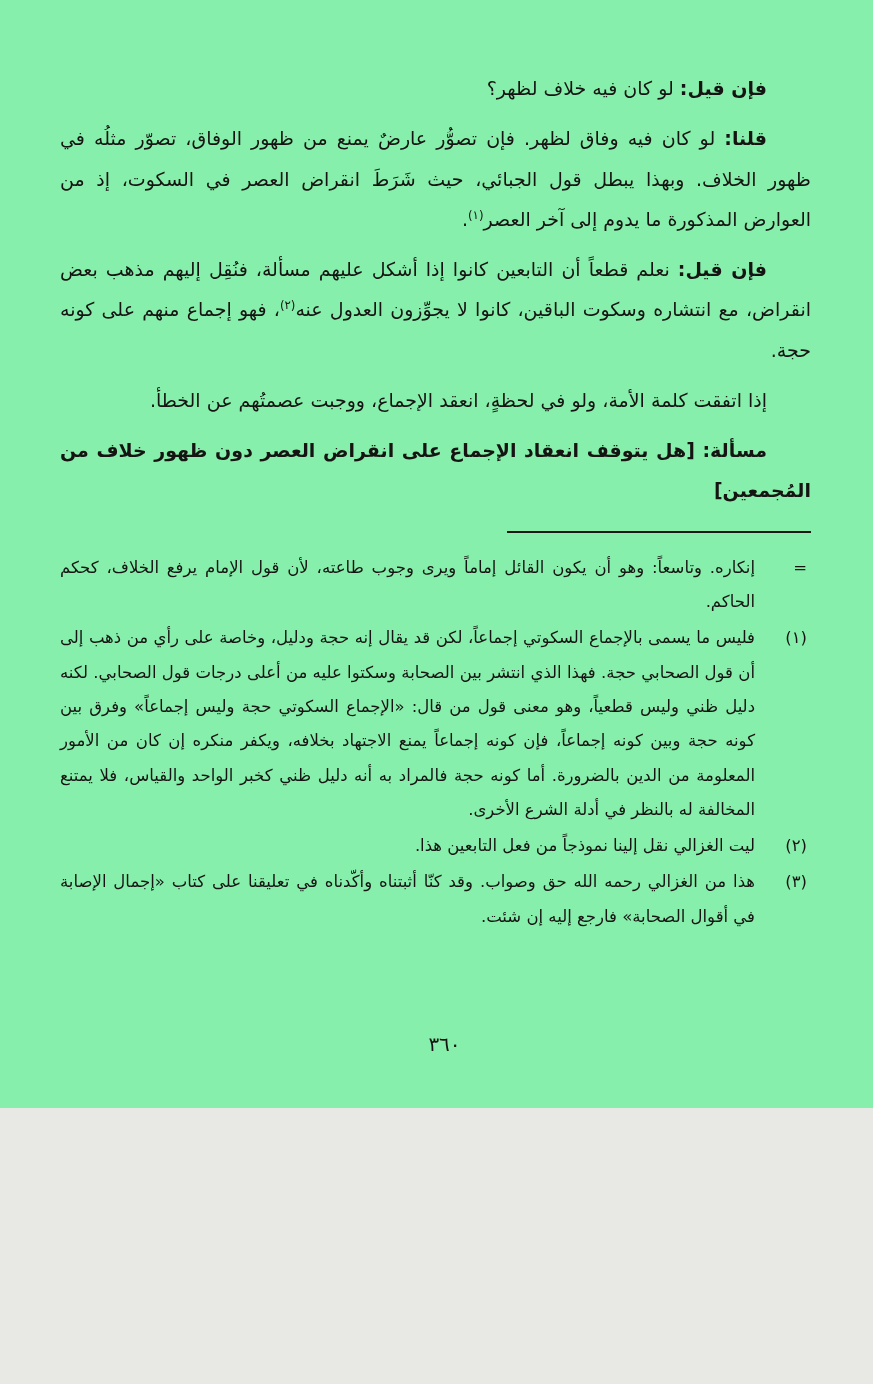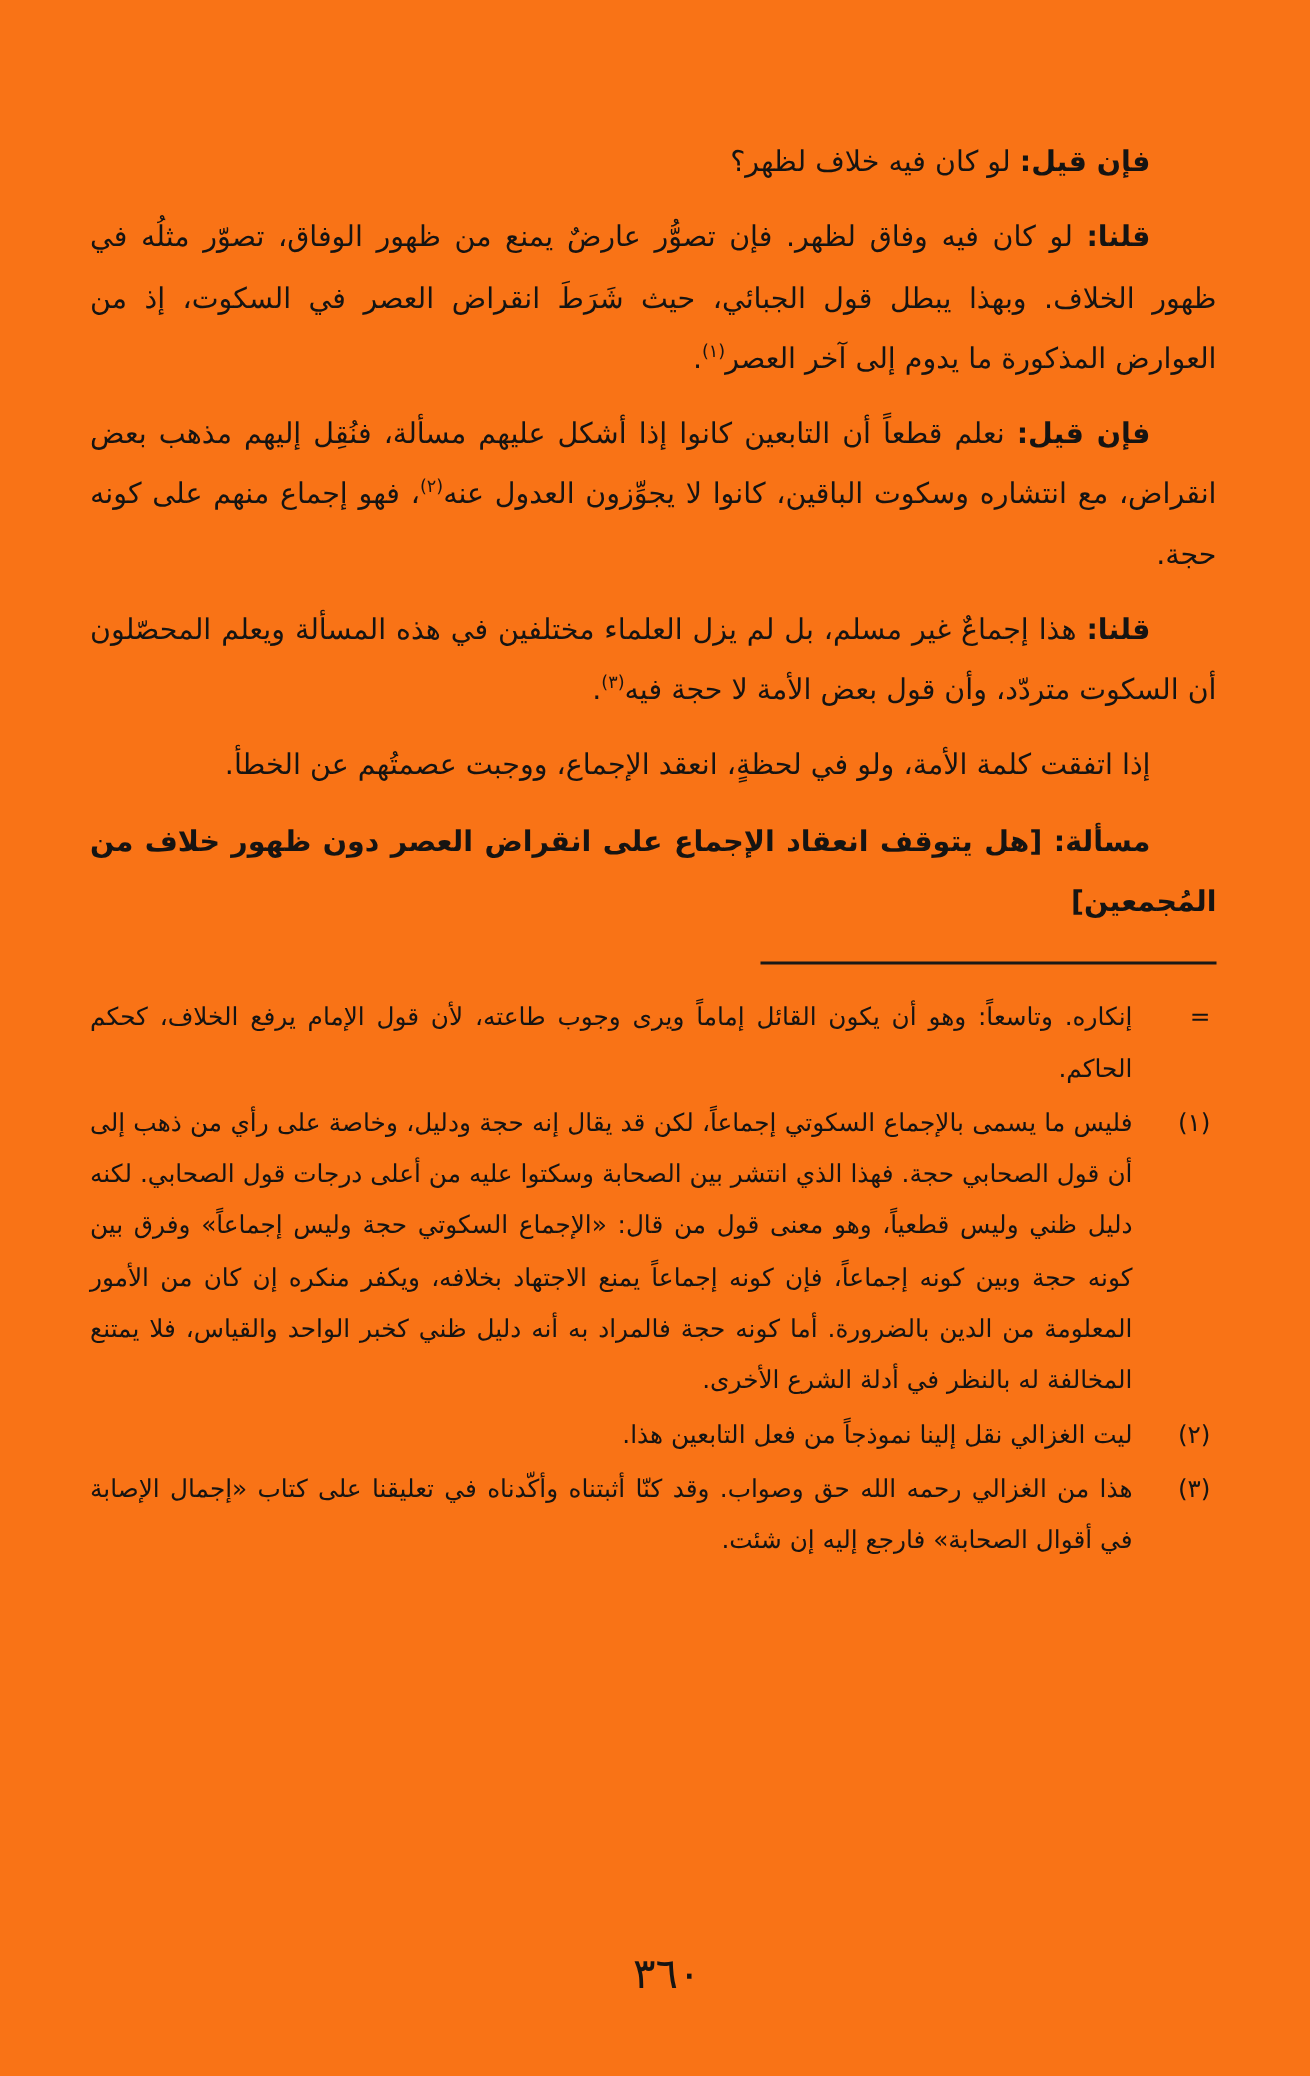--- a/index.html
+++ b/index.html
@@ -3,28 +3,28 @@
 <meta charset="utf-8">
 <style>
   html, body {
     margin: 0;
     padding: 0;
     background: #e8e8e4;
   }
   .scan-page {
     position: relative;
     width: 873px;
-    height: 1384px;
+    height: 1108px;
     margin: 0 auto;
-    background: #f97316;
+    background: #86efac;
     color: #161412;
     direction: rtl;
     font-family: "DejaVu Sans", sans-serif;
     box-sizing: border-box;
-    padding: 88px 62px 30px 60px;
+    padding: 68px 62px 30px 60px;
     overflow: hidden;
   }
   .main-text {
     font-size: 19px;
     line-height: 2.12;
     text-align: justify;
   }
   .para {
     margin: 0 0 10px 0;
     text-indent: 44px;
@@ -64,21 +64,21 @@
   }
   .fn-text {
     display: block;
   }
   .page-number {
     position: absolute;
     bottom: 52px;
     left: 16px;
     right: 0;
     text-align: center;
-    font-size: 28px;
+    font-size: 20px;
     letter-spacing: 2px;
     color: #161412;
     margin-top: 20px;
   }
 </style>
 </head>
 <body>
 
 <div class="scan-page">
 
@@ -90,23 +90,20 @@
 
     <p class="para">
       <span class="lead">قلنا:</span><span> لو كان فيه وفاق لظهر. فإن تصوُّر عارضٌ يمنع من ظهور الوفاق، تصوّر مثلُه في ظهور الخلاف. وبهذا يبطل قول الجبائي، حيث شَرَطَ انقراض العصر في السكوت، إذ من العوارض المذكورة ما يدوم إلى آخر العصر</span><span class="fn-ref">(١)</span><span>.</span>
     </p>
 
 
     <p class="para">
       <span class="lead">فإن قيل:</span><span> نعلم قطعاً أن التابعين كانوا إذا أشكل عليهم مسألة، فنُقِل إليهم مذهب بعض انقراض، مع انتشاره وسكوت الباقين، كانوا لا يجوِّزون العدول عنه</span><span class="fn-ref">(٢)</span><span>، فهو إجماع منهم على كونه حجة.</span>
     </p>
 
-    <p class="para">
-      <span class="lead">قلنا:</span><span> هذا إجماعٌ غير مسلم، بل لم يزل العلماء مختلفين في هذه المسألة ويعلم المحصّلون أن السكوت متردّد، وأن قول بعض الأمة لا حجة فيه</span><span class="fn-ref">(٣)</span><span>.</span>
-    </p>
 
     <p class="para">
       <span>إذا اتفقت كلمة الأمة، ولو في لحظةٍ، انعقد الإجماع، ووجبت عصمتُهم عن الخطأ.</span>
     </p>
 
     <p class="para heading">
       <span class="lead">مسألة:</span><span> [هل يتوقف انعقاد الإجماع على انقراض العصر دون ظهور خلاف من المُجمعين]</span>
     </p>
 
   </div>

